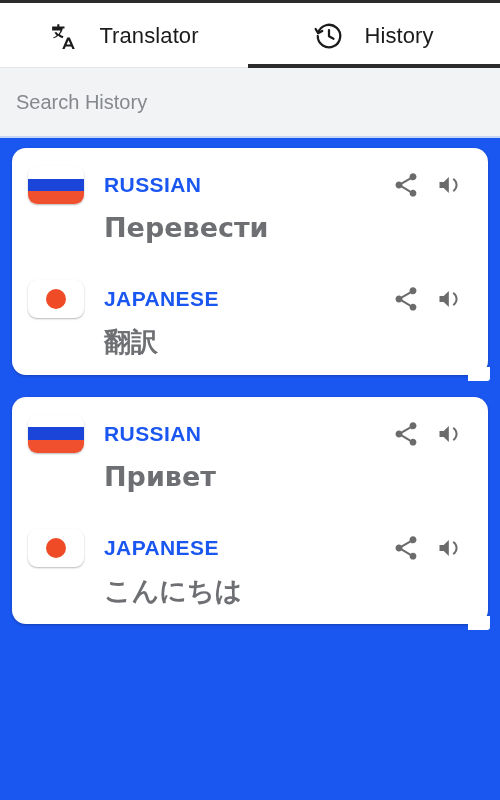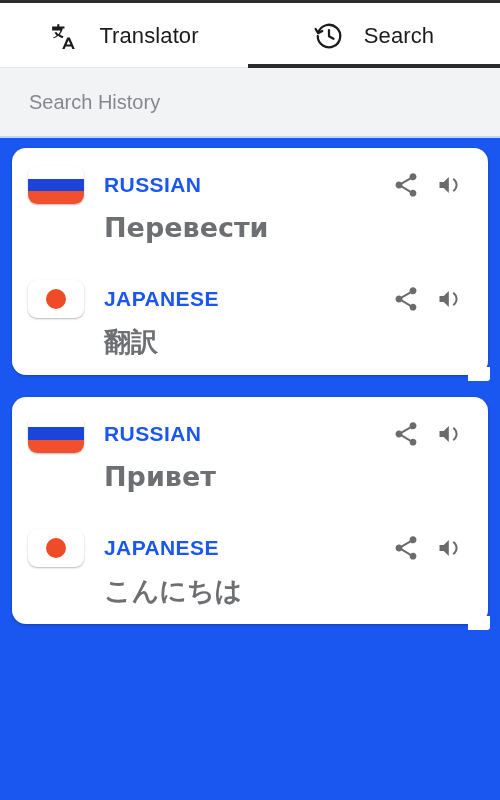--- a/index.html
+++ b/index.html
@@ -37,21 +37,21 @@
   .tab-divider {
     position:absolute; left:0; right:0; bottom:0;
     height:1px; background:#e6e6e6;
   }
   .tab-icon { width:30px; height:30px; display:block; flex:none; }
 
   
   .searchbar {
     height:70px; background:#f2f3f5;
     display:flex; align-items:center;
-    padding:0 29px;
+    padding:0 16px;
     border-bottom:2px solid #c8d6f5;
   }
   .search-input {
     border:none; outline:none; background:transparent;
     font-family:inherit; font-size:20px; color:#3c4043;
     width:100%;
   }
   .search-input::placeholder { color:#85888c; }
 
   
@@ -156,21 +156,21 @@
   <div class="tab second">
     <span class="tab-icon">
       <svg viewBox="0 0 24 24" aria-hidden="true">
         <g fill="none" stroke="#1b1b1b" stroke-width="1.8" stroke-linecap="round" stroke-linejoin="round">
           <path d="M3.4 9.4A9 9 0 1 1 3 12"></path>
           <polyline points="1.3,6.4 3.3,9.7 6.6,8.0"></polyline>
           <polyline points="12,7.2 12,12.2 15.6,14.2"></polyline>
         </g>
       </svg>
     </span>
-    <span class="tab-label">Search</span>
+    <span class="tab-label">History</span>
   </div>
 
   <div class="tab-divider"></div>
   <div class="tab-underline"></div>
 </div>
 
 <div class="searchbar">
   <input class="search-input" type="text" placeholder="Search History" style="">
 </div>
 

